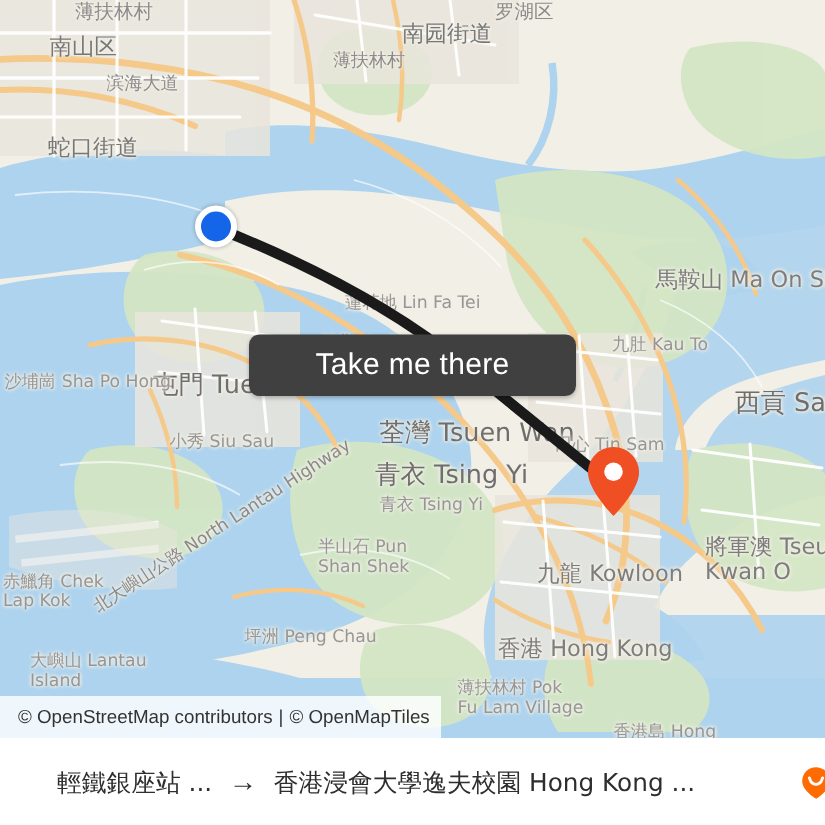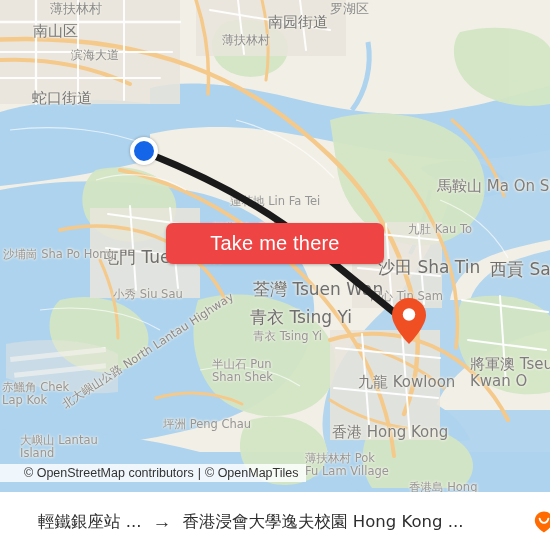--- a/index.html
+++ b/index.html
@@ -68,22 +68,22 @@
     line-height: 41px;
     padding: 0;
     text-align: center;
   }
 
   
   #attribution {
     position: absolute;
     left: 0;
     top: 464px;
-    height: 18px;
-    padding: 0 8px 0 24px;
+    height: 28px;
+    padding: 0 8px 0 12px;
     display: flex;
     align-items: center;
     background: rgba(255,255,255,0.82);
     font-size: 12.5px;
     color: #333333;
     white-space: nowrap;
     font-family: "Liberation Sans", "DejaVu Sans", sans-serif;
   }
   #attribution .sep { padding: 0 4px; color:#333; }
 
@@ -278,21 +278,20 @@
         <div style="position: absolute; left: 268px; top: 14px; font-size: 15px; color: rgb(119, 119, 119); white-space: nowrap; font-family: &quot;DejaVu Sans&quot;, &quot;Liberation Sans&quot;, sans-serif; text-shadow: rgb(242, 239, 230) 0px 0px 3px, rgb(242, 239, 230) 0px 0px 3px, rgb(242, 239, 230) 0px 0px 2px; pointer-events: none; line-height: 1.12;">南园街道</div>
         <div style="position: absolute; left: 330px; top: 2px; font-size: 13px; color: rgb(139, 139, 139); white-space: nowrap; font-family: &quot;DejaVu Sans&quot;, &quot;Liberation Sans&quot;, sans-serif; text-shadow: rgb(242, 239, 230) 0px 0px 3px, rgb(242, 239, 230) 0px 0px 3px, rgb(242, 239, 230) 0px 0px 2px; pointer-events: none; line-height: 1.12;">罗湖区</div>
         <div style="position: absolute; left: 102px; top: 248px; font-size: 17px; color: rgb(110, 110, 110); white-space: nowrap; font-family: &quot;DejaVu Sans&quot;, &quot;Liberation Sans&quot;, sans-serif; text-shadow: rgb(242, 239, 230) 0px 0px 3px, rgb(242, 239, 230) 0px 0px 3px, rgb(242, 239, 230) 0px 0px 2px; pointer-events: none; line-height: 1.12;">屯門 Tuen Mun</div>
         <div style="position: absolute; left: 3px; top: 248px; font-size: 11.5px; color: rgb(150, 150, 150); white-space: nowrap; font-family: &quot;DejaVu Sans&quot;, &quot;Liberation Sans&quot;, sans-serif; text-shadow: rgb(242, 239, 230) 0px 0px 3px, rgb(242, 239, 230) 0px 0px 3px, rgb(242, 239, 230) 0px 0px 2px; pointer-events: none; line-height: 1.12;">沙埔崗 Sha Po Hong</div>
         <div style="position: absolute; left: 113px; top: 288px; font-size: 11.5px; color: rgb(150, 150, 150); white-space: nowrap; font-family: &quot;DejaVu Sans&quot;, &quot;Liberation Sans&quot;, sans-serif; text-shadow: rgb(242, 239, 230) 0px 0px 3px, rgb(242, 239, 230) 0px 0px 3px, rgb(242, 239, 230) 0px 0px 2px; pointer-events: none; line-height: 1.12;">小秀 Siu Sau</div>
         <div style="position: absolute; left: 230px; top: 195px; font-size: 11.5px; color: rgb(150, 150, 150); white-space: nowrap; font-family: &quot;DejaVu Sans&quot;, &quot;Liberation Sans&quot;, sans-serif; text-shadow: rgb(242, 239, 230) 0px 0px 3px, rgb(242, 239, 230) 0px 0px 3px, rgb(242, 239, 230) 0px 0px 2px; pointer-events: none; line-height: 1.12;">蓮花地 Lin Fa Tei</div>
         <div style="position: absolute; left: 213px; top: 222px; font-size: 11.5px; color: rgb(150, 150, 150); white-space: nowrap; font-family: &quot;DejaVu Sans&quot;, &quot;Liberation Sans&quot;, sans-serif; text-shadow: rgb(242, 239, 230) 0px 0px 3px, rgb(242, 239, 230) 0px 0px 3px, rgb(242, 239, 230) 0px 0px 2px; pointer-events: none; line-height: 1.12;">河背 Ho Pui</div>
         <div style="position: absolute; left: 253px; top: 280px; font-size: 17px; color: rgb(110, 110, 110); white-space: nowrap; font-family: &quot;DejaVu Sans&quot;, &quot;Liberation Sans&quot;, sans-serif; text-shadow: rgb(242, 239, 230) 0px 0px 3px, rgb(242, 239, 230) 0px 0px 3px, rgb(242, 239, 230) 0px 0px 2px; pointer-events: none; line-height: 1.12;">荃灣 Tsuen Wan</div>
         <div style="position: absolute; left: 250px; top: 308px; font-size: 17px; color: rgb(110, 110, 110); white-space: nowrap; font-family: &quot;DejaVu Sans&quot;, &quot;Liberation Sans&quot;, sans-serif; text-shadow: rgb(242, 239, 230) 0px 0px 3px, rgb(242, 239, 230) 0px 0px 3px, rgb(242, 239, 230) 0px 0px 2px; pointer-events: none; line-height: 1.12;">青衣 Tsing Yi</div>
         <div style="position: absolute; left: 253px; top: 330px; font-size: 11.5px; color: rgb(150, 150, 150); white-space: nowrap; font-family: &quot;DejaVu Sans&quot;, &quot;Liberation Sans&quot;, sans-serif; text-shadow: rgb(242, 239, 230) 0px 0px 3px, rgb(242, 239, 230) 0px 0px 3px, rgb(242, 239, 230) 0px 0px 2px; pointer-events: none; line-height: 1.12;">青衣 Tsing Yi</div>
-        <div style="position: absolute; left: 378px; top: 258px; font-size: 17px; color: rgb(110, 110, 110); white-space: nowrap; font-family: &quot;DejaVu Sans&quot;, &quot;Liberation Sans&quot;, sans-serif; text-shadow: rgb(242, 239, 230) 0px 0px 3px, rgb(242, 239, 230) 0px 0px 3px, rgb(242, 239, 230) 0px 0px 2px; pointer-events: none; line-height: 1.12;">沙田 Sha Tin</div>
         <div style="position: absolute; left: 370px; top: 290px; font-size: 11.5px; color: rgb(150, 150, 150); white-space: nowrap; font-family: &quot;DejaVu Sans&quot;, &quot;Liberation Sans&quot;, sans-serif; text-shadow: rgb(242, 239, 230) 0px 0px 3px, rgb(242, 239, 230) 0px 0px 3px, rgb(242, 239, 230) 0px 0px 2px; pointer-events: none; line-height: 1.12;">田心 Tin Sam</div>
         <div style="position: absolute; left: 437px; top: 178px; font-size: 15px; color: rgb(125, 125, 125); white-space: nowrap; font-family: &quot;DejaVu Sans&quot;, &quot;Liberation Sans&quot;, sans-serif; text-shadow: rgb(242, 239, 230) 0px 0px 3px, rgb(242, 239, 230) 0px 0px 3px, rgb(242, 239, 230) 0px 0px 2px; pointer-events: none; line-height: 1.12;">馬鞍山 Ma On Shan</div>
         <div style="position: absolute; left: 408px; top: 223px; font-size: 11.5px; color: rgb(150, 150, 150); white-space: nowrap; font-family: &quot;DejaVu Sans&quot;, &quot;Liberation Sans&quot;, sans-serif; text-shadow: rgb(242, 239, 230) 0px 0px 3px, rgb(242, 239, 230) 0px 0px 3px, rgb(242, 239, 230) 0px 0px 2px; pointer-events: none; line-height: 1.12;">九肚 Kau To</div>
         <div style="position: absolute; left: 490px; top: 260px; font-size: 17px; color: rgb(110, 110, 110); white-space: nowrap; font-family: &quot;DejaVu Sans&quot;, &quot;Liberation Sans&quot;, sans-serif; text-shadow: rgb(242, 239, 230) 0px 0px 3px, rgb(242, 239, 230) 0px 0px 3px, rgb(242, 239, 230) 0px 0px 2px; pointer-events: none; line-height: 1.12;">西貢 Sai Kung</div>
         <div style="position: absolute; left: 470px; top: 356px; font-size: 15px; color: rgb(125, 125, 125); white-space: nowrap; font-family: &quot;DejaVu Sans&quot;, &quot;Liberation Sans&quot;, sans-serif; text-shadow: rgb(242, 239, 230) 0px 0px 3px, rgb(242, 239, 230) 0px 0px 3px, rgb(242, 239, 230) 0px 0px 2px; pointer-events: none; line-height: 1.12;"><span>將軍澳 Tseung</span><br><span>Kwan O</span></div>
         <div style="position: absolute; left: 358px; top: 374px; font-size: 15px; color: rgb(125, 125, 125); white-space: nowrap; font-family: &quot;DejaVu Sans&quot;, &quot;Liberation Sans&quot;, sans-serif; text-shadow: rgb(242, 239, 230) 0px 0px 3px, rgb(242, 239, 230) 0px 0px 3px, rgb(242, 239, 230) 0px 0px 2px; pointer-events: none; line-height: 1.12;">九龍 Kowloon</div>
         <div style="position: absolute; left: 332px; top: 424px; font-size: 15px; color: rgb(125, 125, 125); white-space: nowrap; font-family: &quot;DejaVu Sans&quot;, &quot;Liberation Sans&quot;, sans-serif; text-shadow: rgb(242, 239, 230) 0px 0px 3px, rgb(242, 239, 230) 0px 0px 3px, rgb(242, 239, 230) 0px 0px 2px; pointer-events: none; line-height: 1.12;">香港 Hong Kong</div>
         <div style="position: absolute; left: 305px; top: 452px; font-size: 11.5px; color: rgb(150, 150, 150); white-space: nowrap; font-family: &quot;DejaVu Sans&quot;, &quot;Liberation Sans&quot;, sans-serif; text-shadow: rgb(242, 239, 230) 0px 0px 3px, rgb(242, 239, 230) 0px 0px 3px, rgb(242, 239, 230) 0px 0px 2px; pointer-events: none; line-height: 1.12;"><span>薄扶林村 Pok</span><br><span>Fu Lam Village</span></div>
         <div style="position: absolute; left: 409px; top: 481px; font-size: 11.5px; color: rgb(150, 150, 150); white-space: nowrap; font-family: &quot;DejaVu Sans&quot;, &quot;Liberation Sans&quot;, sans-serif; text-shadow: rgb(242, 239, 230) 0px 0px 3px, rgb(242, 239, 230) 0px 0px 3px, rgb(242, 239, 230) 0px 0px 2px; pointer-events: none; line-height: 1.12;"><span>香港島 Hong</span><br></div>
         <div style="position: absolute; left: 212px; top: 358px; font-size: 11.5px; color: rgb(150, 150, 150); white-space: nowrap; font-family: &quot;DejaVu Sans&quot;, &quot;Liberation Sans&quot;, sans-serif; text-shadow: rgb(242, 239, 230) 0px 0px 3px, rgb(242, 239, 230) 0px 0px 3px, rgb(242, 239, 230) 0px 0px 2px; pointer-events: none; line-height: 1.12;"><span>半山石 Pun</span><br><span>Shan Shek</span></div>
@@ -306,21 +305,21 @@
       <path id="route-path" d="M147,153 C205,176 262,205 310,244 C352,278 386,306 406,322" stroke="#1a1a1a" stroke-width="7" fill="none" stroke-linecap="round" stroke-linejoin="round"></path>
     </svg>
 
     <div class="origin-marker" style="background: rgb(21, 101, 232); border-color: rgb(255, 255, 255); left: 130px; top: 137px;"></div>
 
     <svg class="dest-pin" viewBox="0 0 34 46" style="left: 392px; top: 298px;">
       <path d="M17 0 C7.6 0 0 7.6 0 17 C0 29 17 46 17 46 C17 46 34 29 34 17 C34 7.6 26.4 0 17 0 Z" fill="#f04e23"></path>
       <circle cx="17" cy="16.5" r="6.2" fill="#ffffff"></circle>
     </svg>
 
-    <button id="take-me-there" style="background: #ef4444; color: rgb(255, 255, 255);">Take me there</button>
+    <button id="take-me-there" style="background: #404040; color: rgb(255, 255, 255);">Take me there</button>
 
     <div id="attribution">
       <span>© OpenStreetMap contributors</span>
       <span class="sep">|</span>
       <span>© OpenMapTiles</span>
     </div>
   </div>
 
   <div id="footer">
     <div class="trip">

